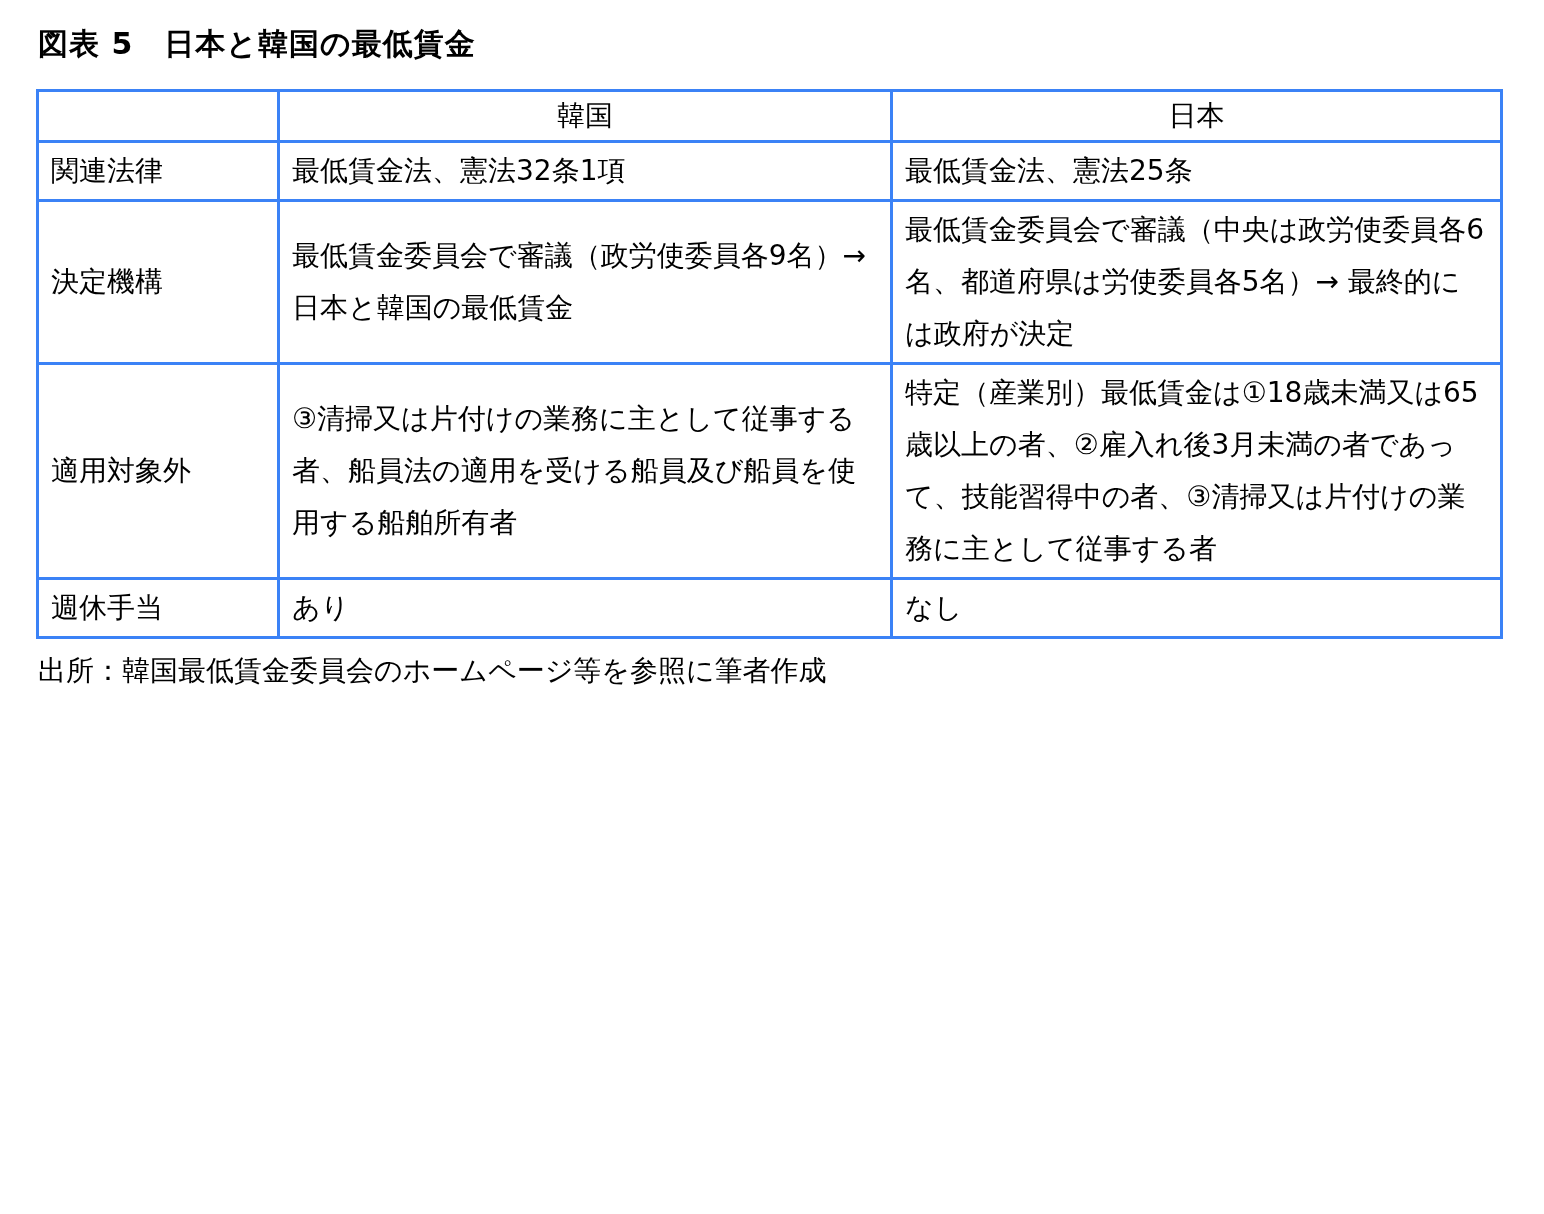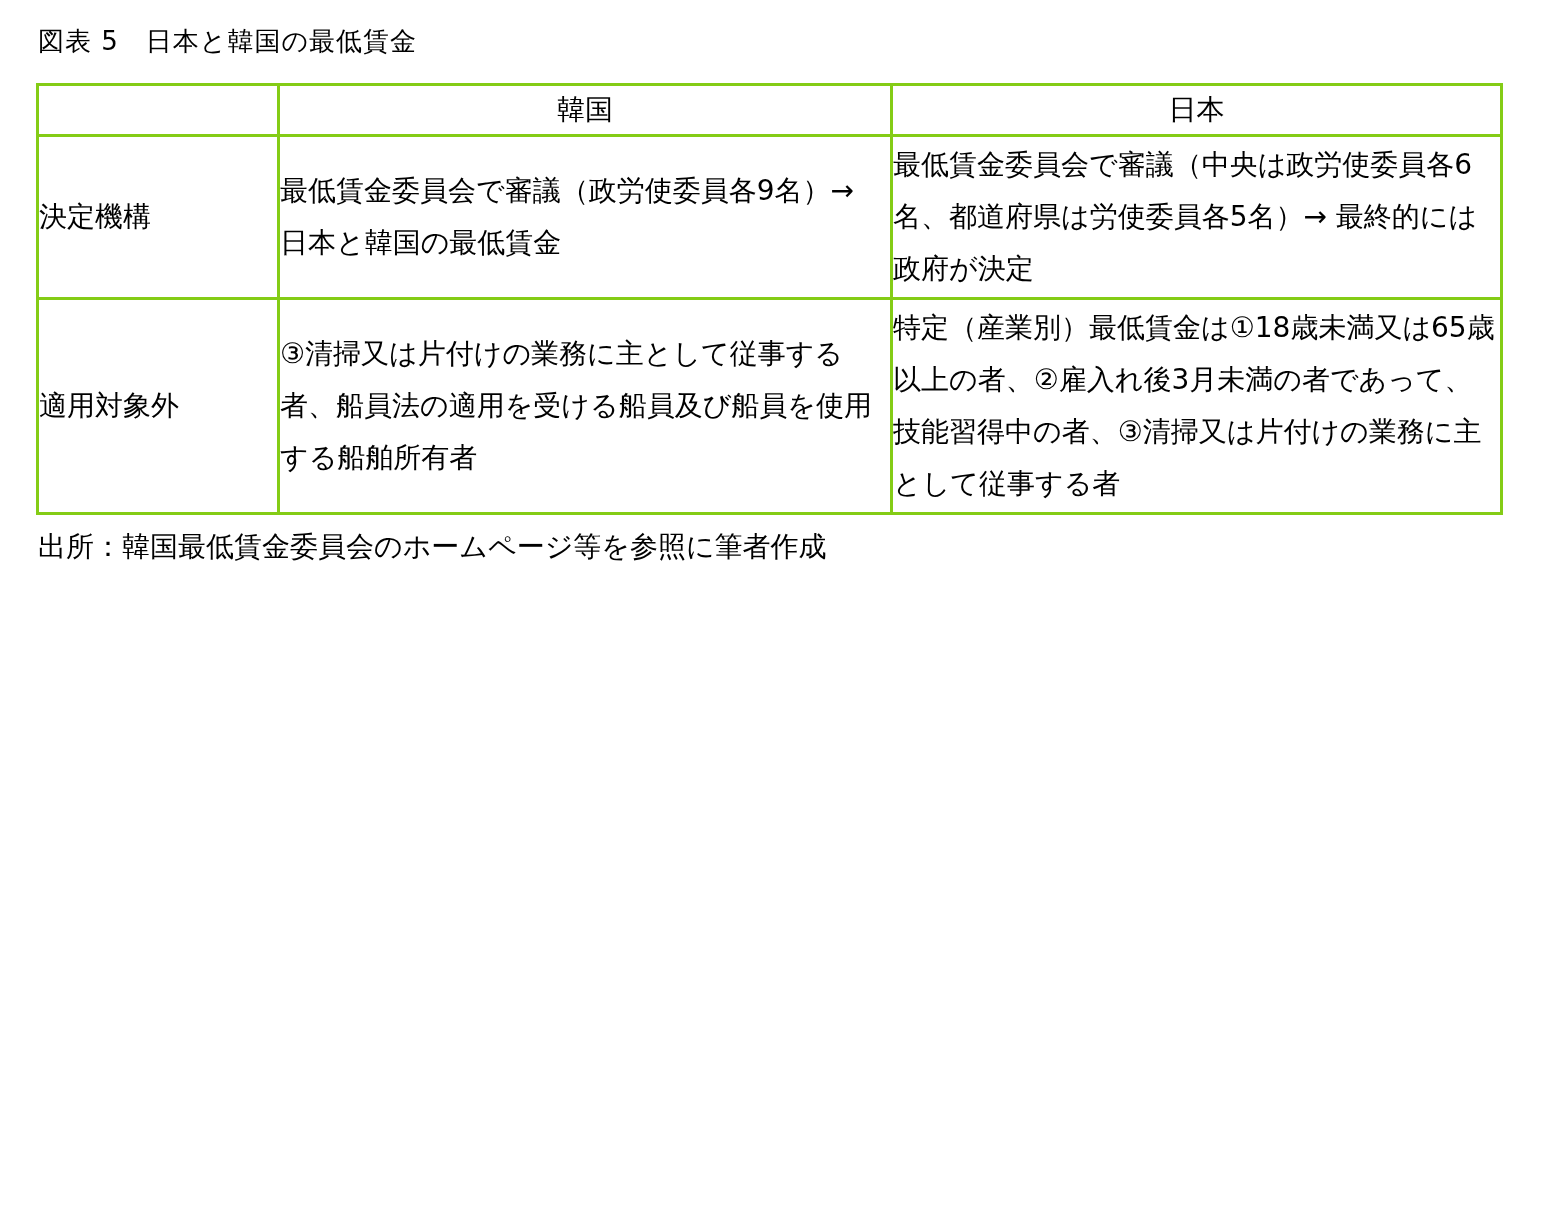--- a/index.html
+++ b/index.html
@@ -12,39 +12,39 @@
     font-family: "DejaVu Sans", "Liberation Sans", sans-serif;
     color: #000000;
   }
   .page {
     box-sizing: border-box;
     width: 1544px;
     height: 1214px;
     padding: 24px 36px 0 36px;
   }
   .title {
-    font-size: 26px;
-    font-weight: normal;
+    font-size: 30px;
+    font-weight: bold;
     margin: 0 0 24px 2px;
     letter-spacing: 1px;
   }
   table.cmp {
     border-collapse: collapse;
     table-layout: fixed;
     width: 1464px;
   }
   table.cmp col.c-label { width: 241px; }
   table.cmp col.c-korea { width: 613px; }
   table.cmp col.c-japan { width: 610px; }
   table.cmp th,
   table.cmp td {
-    border: 3px solid #84cc16;
+    border: 3px solid #3b82f6;
     font-size: 28px;
     font-weight: normal;
-    padding: 2px 0;
+    padding: 2px 12px;
     vertical-align: middle;
     overflow: hidden;
     box-sizing: border-box;
   }
   table.cmp th {
     text-align: center;
     height: 49px;
     line-height: 44px;
   }
   td.label-cell {
@@ -86,28 +86,38 @@
       <col class="c-japan">
     </colgroup>
     <thead>
       <tr>
         <th></th>
         <th>韓国</th>
         <th>日本</th>
       </tr>
     </thead>
     <tbody>
+      <tr class="r-horitsu">
+        <td class="label-cell">関連法律</td>
+        <td class="value-cell">最低賃金法、憲法32条1項</td>
+        <td class="value-cell">最低賃金法、憲法25条</td>
+      </tr>
       <tr class="r-kettei">
         <td class="label-cell">決定機構</td>
         <td class="value-cell">最低賃金委員会で審議（政労使委員各9名）→　日本と韓国の最低賃金</td>
         <td class="value-cell">最低賃金委員会で審議（中央は政労使委員各6名、都道府県は労使委員各5名）→ 最終的には政府が決定</td>
       </tr>
       <tr class="r-tekigai">
         <td class="label-cell">適用対象外</td>
         <td class="value-cell">③清掃又は片付けの業務に主として従事する者、船員法の適用を受ける船員及び船員を使用する船舶所有者</td>
         <td class="value-cell">特定（産業別）最低賃金は①18歳未満又は65歳以上の者、②雇入れ後3月未満の者であって、技能習得中の者、③清掃又は片付けの業務に主として従事する者</td>
       </tr>
+      <tr class="r-shukyu">
+        <td class="label-cell">週休手当</td>
+        <td class="value-cell">あり</td>
+        <td class="value-cell">なし</td>
+      </tr>
     </tbody>
   </table>
 
   <p class="source">出所：韓国最低賃金委員会のホームページ等を参照に筆者作成</p>
 
 </div>
 
 </body></html>

